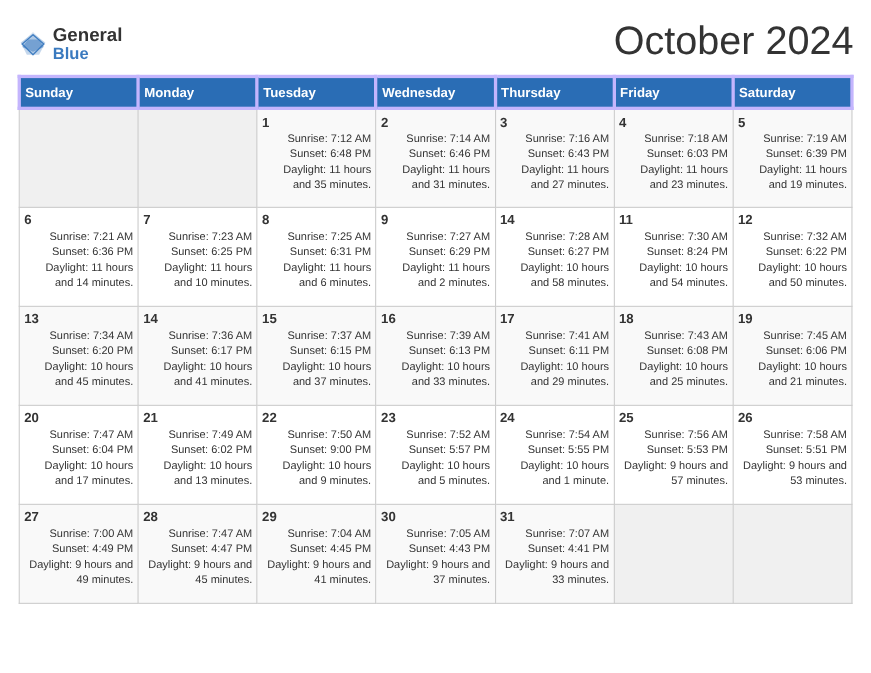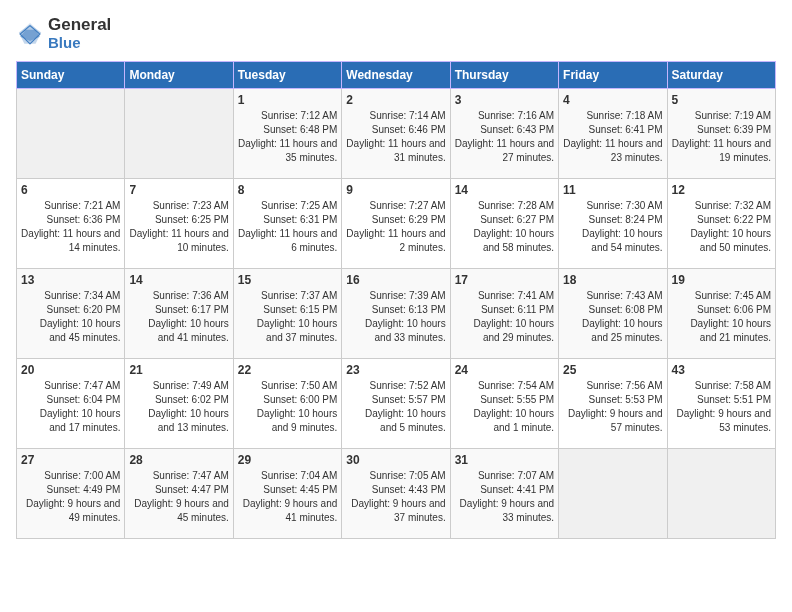--- a/index.html
+++ b/index.html
@@ -47,21 +47,21 @@
       border-collapse: collapse;
       font-size: 11px;
     }
     thead tr th {
       background-color: #2a6db5;
       color: #fff;
       padding: 6px 4px;
       text-align: left;
       font-size: 12px;
       font-weight: bold;
-      border: 1px solid #c4b5fd;
+      border: 3px solid #c4b5fd;
     }
     tbody tr td {
       border: 1px solid #ccc;
       vertical-align: top;
       padding: 4px;
       min-height: 80px;
       height: 90px;
       color: #333;
       width: 14.28%;
     }
@@ -97,20 +97,21 @@
       <polygon points="20,8 34,20 20,34 6,20" fill="none" stroke="#3a7abf" stroke-width="1.5"></polygon>
       <polygon points="14,14 28,14 34,24 20,30 6,24" fill="#3a7abf" opacity="0.5"></polygon>
       <polygon points="20,6 36,18 28,34 12,34 4,18" fill="#3a7abf" opacity="0.3"></polygon>
     </svg>
     <div class="logo-text">
       <span style="font-size:17px;font-weight:bold;color:#333;">General</span>
       <span style="font-size:15px;font-weight:bold;color:#3a7abf;">Blue</span>
     </div>
   </div>
   <div class="title-block">
+    <div class="month-title">October 2024</div>
   </div>
 </div>
 
 <table>
   <thead>
     <tr>
     <th>Sunday</th>
         <th>Monday</th>
         <th>Tuesday</th>
         <th>Wednesday</th>
@@ -144,21 +145,21 @@
         <div class="day-info">
           <span>Sunrise: 7:16 AM</span><br>
           <span>Sunset: 6:43 PM</span><br>
           <span>Daylight: 11 hours and 27 minutes.</span>
         </div>
         </td>
         <td>
           <span class="day-number">4</span>
         <div class="day-info">
           <span>Sunrise: 7:18 AM</span><br>
-          <span>Sunset: 6:41 PM</span><br>
+          <span>Sunset: 6:03 PM</span><br>
           <span>Daylight: 11 hours and 23 minutes.</span>
         </div>
         </td>
         <td>
           <span class="day-number">5</span>
         <div class="day-info">
           <span>Sunrise: 7:19 AM</span><br>
           <span>Sunset: 6:39 PM</span><br>
           <span>Daylight: 11 hours and 19 minutes.</span>
         </div>
@@ -294,21 +295,21 @@
         <div class="day-info">
           <span>Sunrise: 7:49 AM</span><br>
           <span>Sunset: 6:02 PM</span><br>
           <span>Daylight: 10 hours and 13 minutes.</span>
         </div>
         </td>
         <td>
           <span class="day-number">22</span>
         <div class="day-info">
           <span>Sunrise: 7:50 AM</span><br>
-          <span>Sunset: 6:00 PM</span><br>
+          <span>Sunset: 9:00 PM</span><br>
           <span>Daylight: 10 hours and 9 minutes.</span>
         </div>
         </td>
         <td>
           <span class="day-number">23</span>
         <div class="day-info">
           <span>Sunrise: 7:52 AM</span><br>
           <span>Sunset: 5:57 PM</span><br>
           <span>Daylight: 10 hours and 5 minutes.</span>
         </div>
@@ -323,21 +324,21 @@
         </td>
         <td>
           <span class="day-number">25</span>
         <div class="day-info">
           <span>Sunrise: 7:56 AM</span><br>
           <span>Sunset: 5:53 PM</span><br>
           <span>Daylight: 9 hours and 57 minutes.</span>
         </div>
         </td>
         <td>
-          <span class="day-number">43</span>
+          <span class="day-number">26</span>
         <div class="day-info">
           <span>Sunrise: 7:58 AM</span><br>
           <span>Sunset: 5:51 PM</span><br>
           <span>Daylight: 9 hours and 53 minutes.</span>
         </div>
         </td>
       </tr>
       <tr>
         <td>
           <span class="day-number">27</span>

